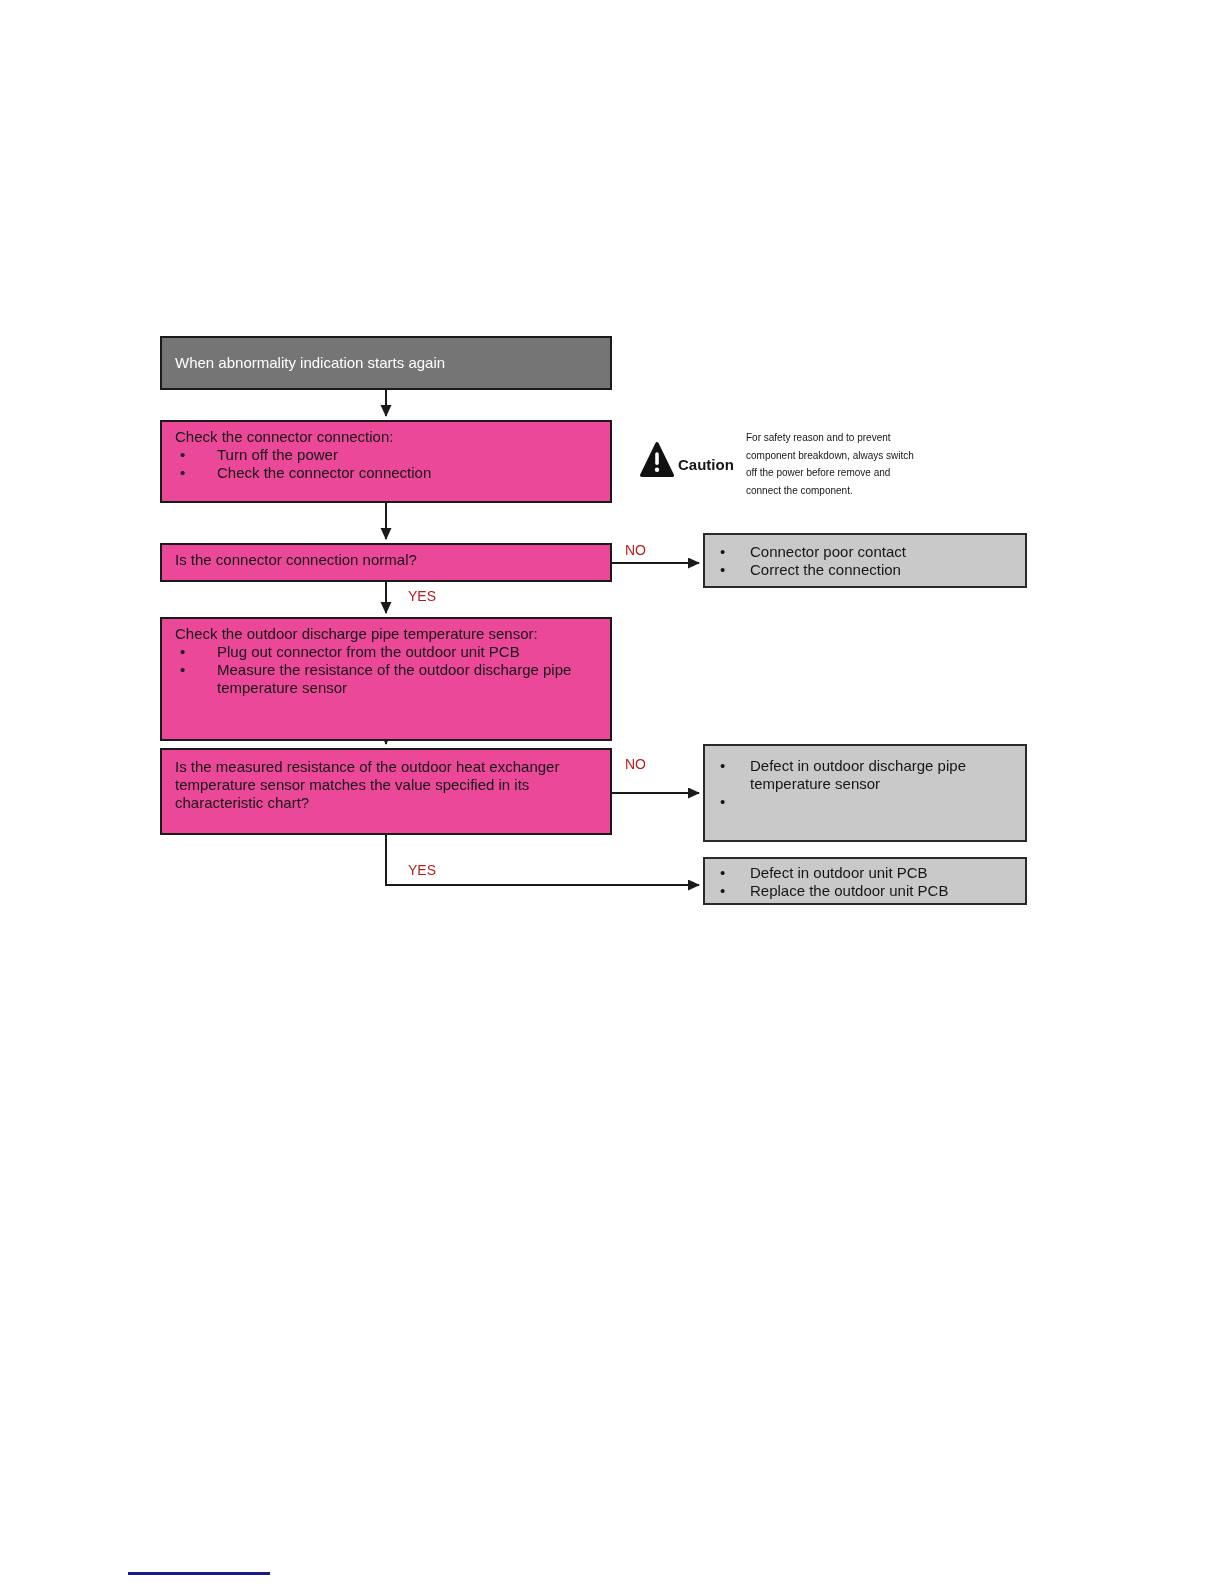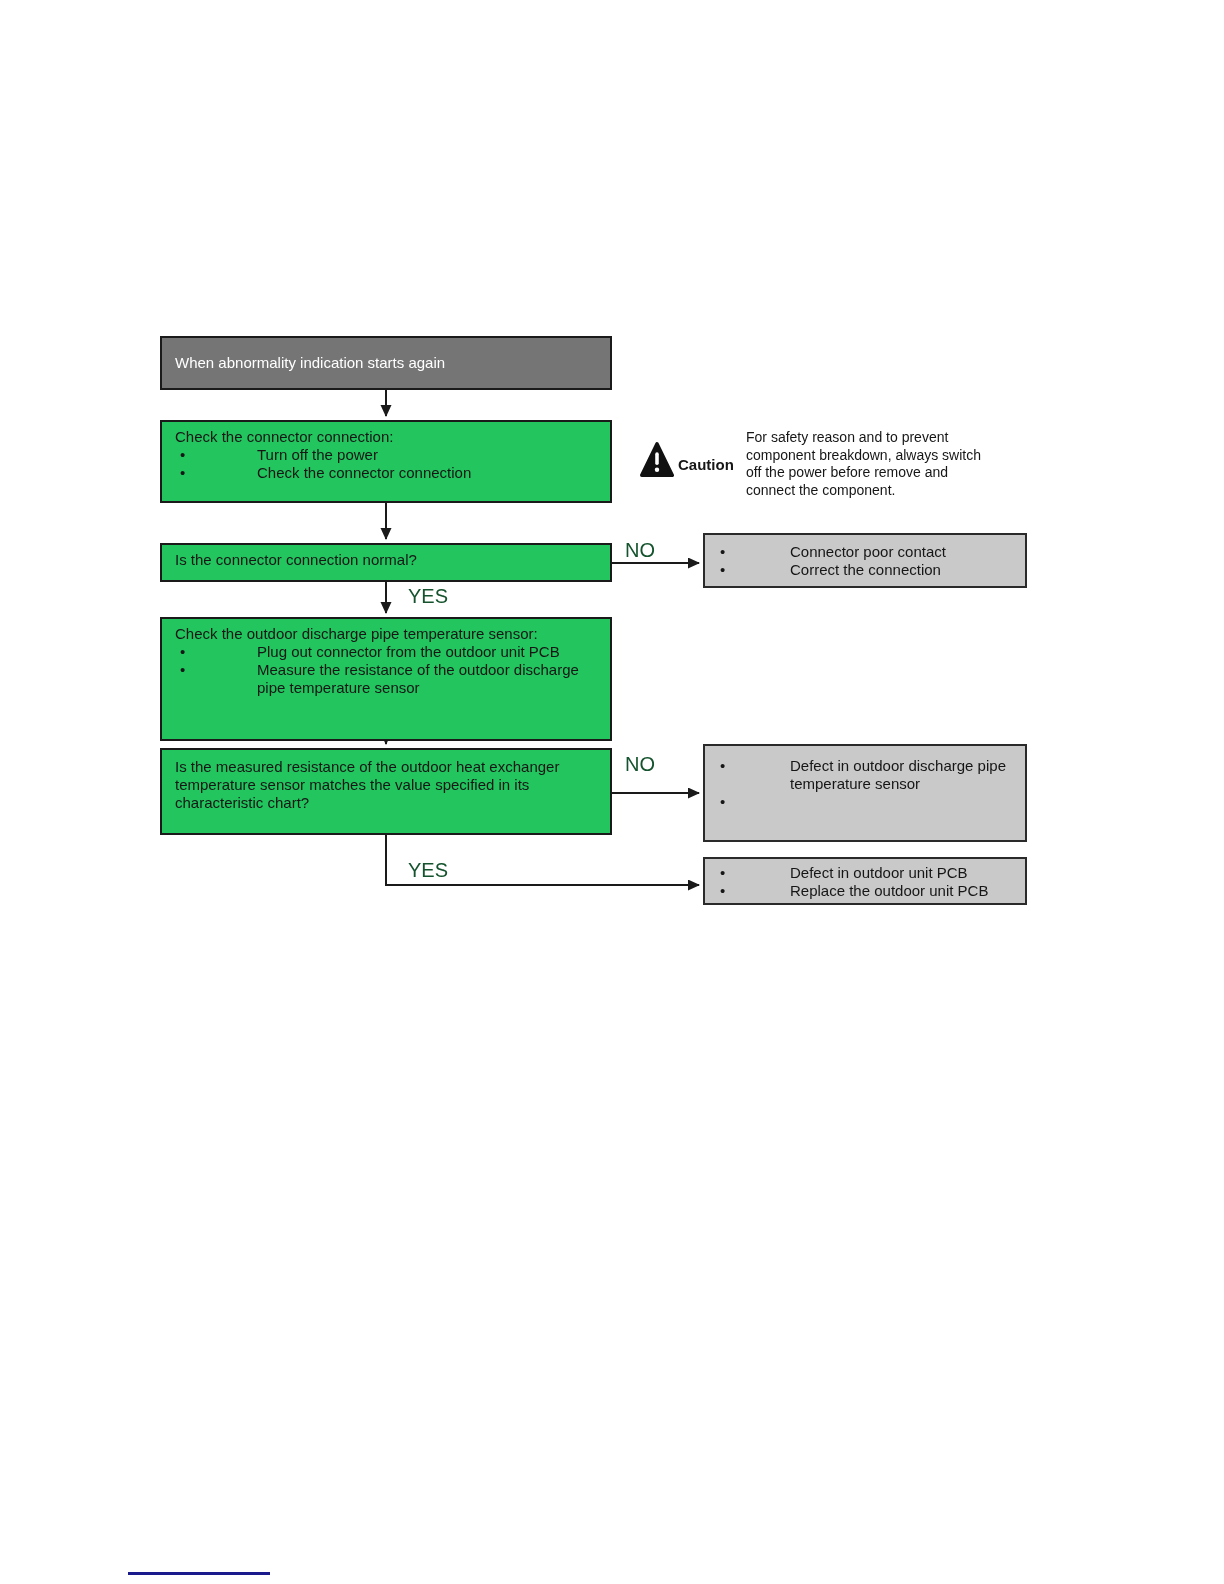--- a/index.html
+++ b/index.html
@@ -8,57 +8,57 @@
     width:1224px;height:1584px;
     background:#ffffff;
     font-family:"Liberation Sans", sans-serif;
     color:#161616;
     overflow:hidden;
   }
   .box{
     position:absolute;
     box-sizing:border-box;
     border:2px solid #1a1a1a;
-    background:#22c55e;
+    background:#ec4899;
     font-size:15px;
     line-height:18px;
   }
   .box .inner{padding:6px 10px 0 13px;}
   .start-box{
     background:#757575;
     color:#ffffff;
   }
   .start-box .inner{padding-top:16px;}
   .result-box{
     background:#c9c9c9;
     border-color:#2a2a2a;
   }
   .bullet-row{display:flex;}
   .bullet-row .marker{flex:0 0 37px;padding-left:5px;}
   .result-box .bullet-row .marker{flex:0 0 30px;padding-left:2px;}
-  .bullet-row .btext{flex:1 1 auto;margin-left:40px;}
+  .bullet-row .btext{flex:1 1 auto;}
   .question{padding-top:2px;}
   .flow-label{
     position:absolute;
-    font-size:20px;
+    font-size:14px;
     line-height:18px;
-    color:#14532d;
+    color:#b91c1c;
   }
   #connectors{
     position:absolute;left:0;top:0;
     pointer-events:none;
   }
   .caution-label{
     position:absolute;
     font-weight:bold;
     font-size:15px;
   }
   .caution-text{
     position:absolute;
-    font-size:14px;
+    font-size:10px;
     line-height:17.5px;
   }
   .caution-icon{position:absolute;}
   .footer-line{
     position:absolute;
     left:128px;top:1572px;
     width:142px;height:3px;
     background:#1a1a8c;
   }
 </style>

